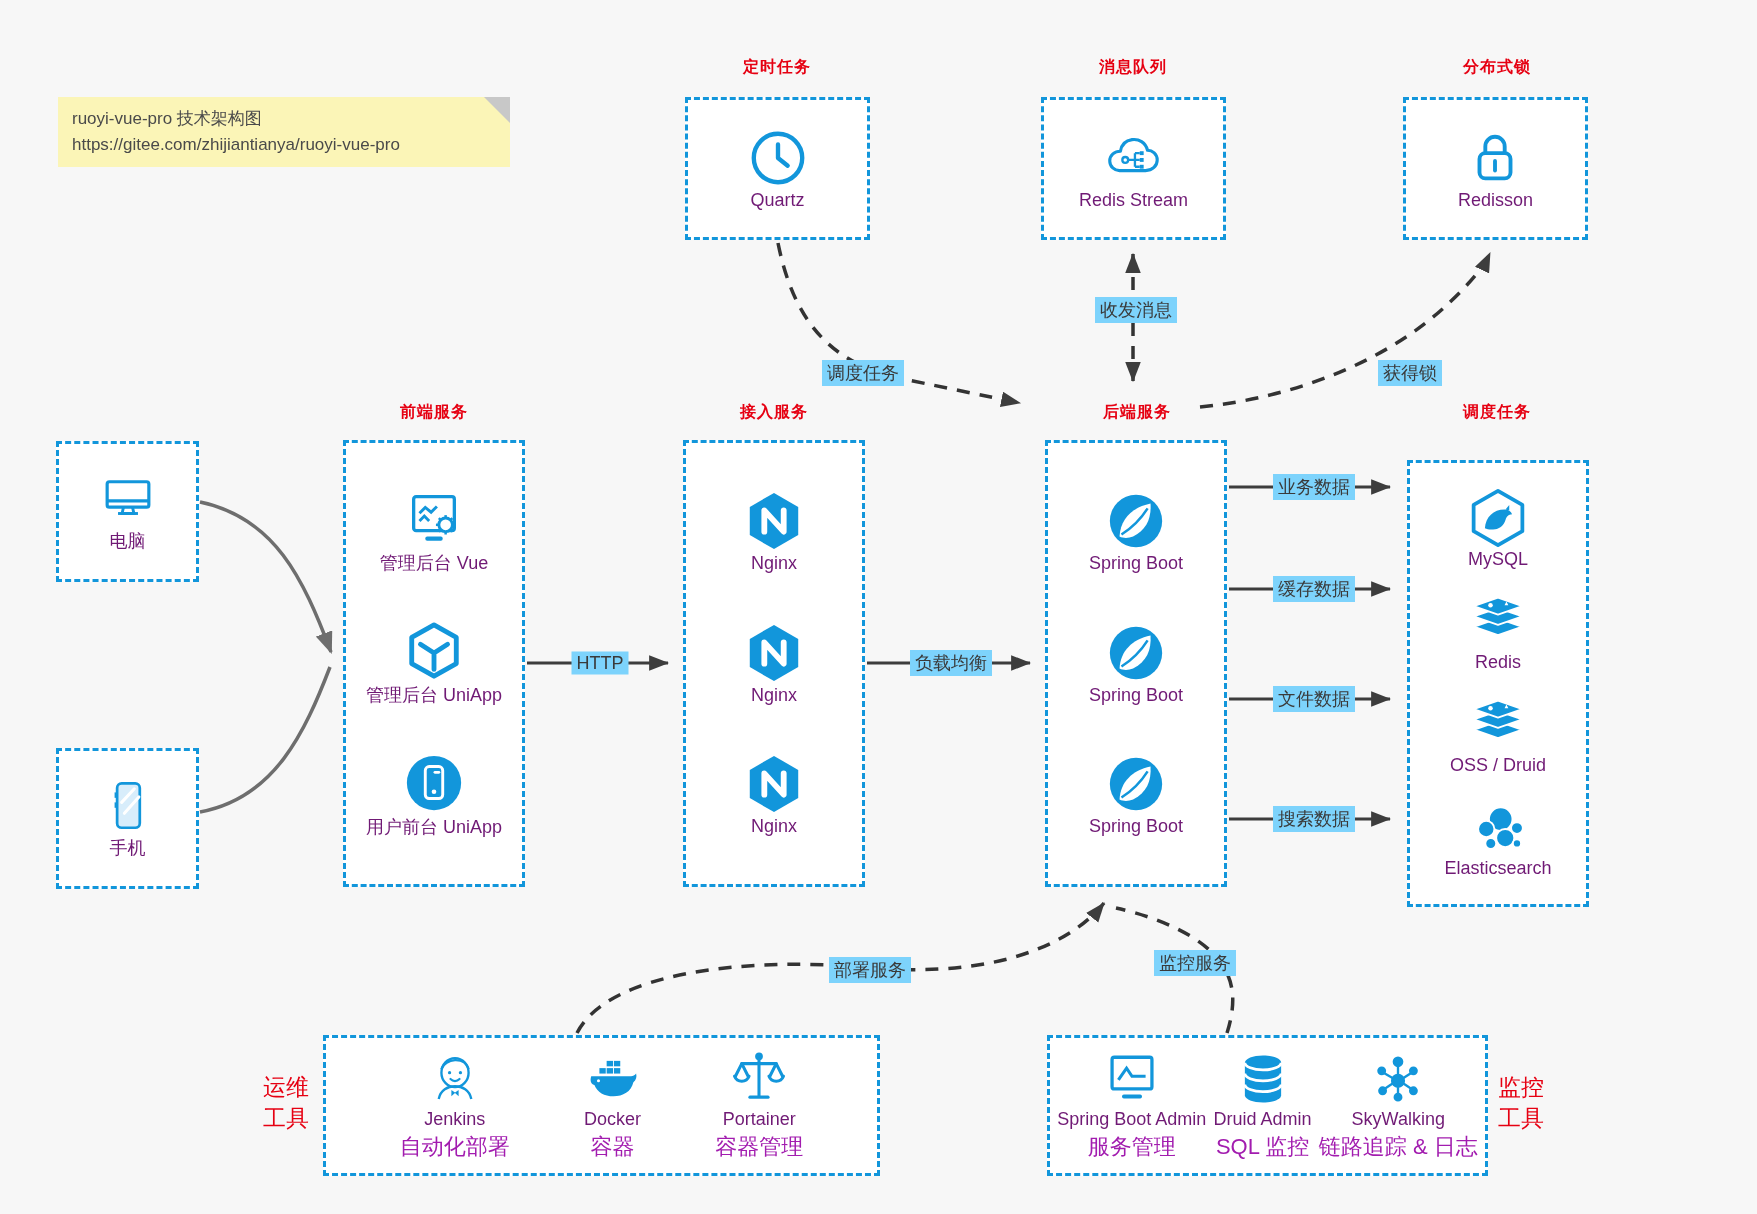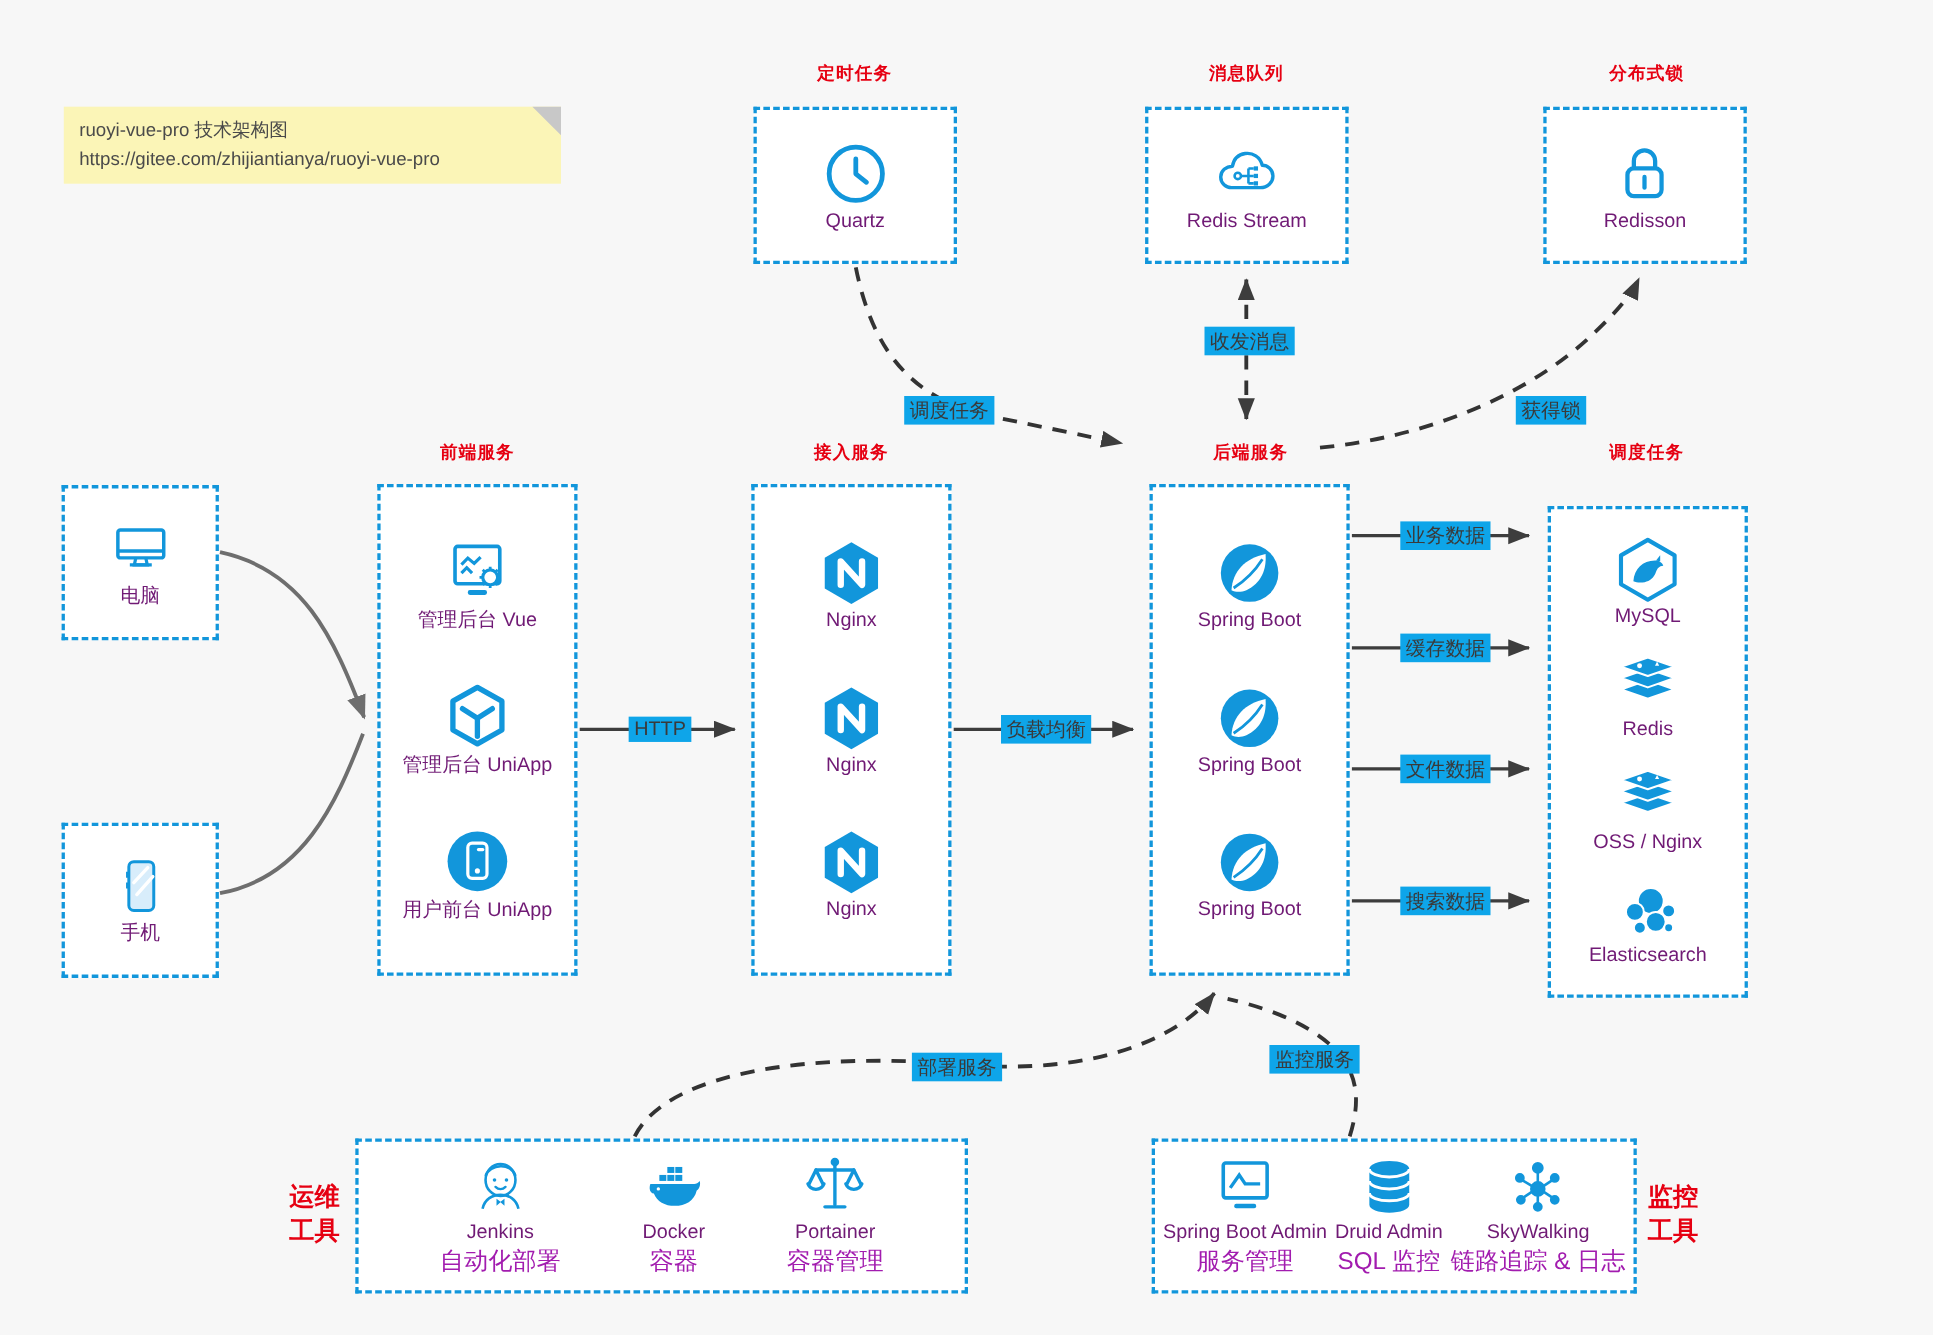--- a/index.html
+++ b/index.html
@@ -25,21 +25,21 @@
   }
 
   
   .col-title{
     position:absolute;transform:translate(-50%,-50%);
     color:var(--heading-red,#e60012);font-size:16px;font-weight:bold;
     white-space:nowrap;letter-spacing:1px;
   }
   .side-title{
     position:absolute;color:var(--heading-red,#e60012);
-    font-size:23px;font-weight:bold;line-height:31px;text-align:right;
+    font-size:23px;font-weight:normal;line-height:31px;text-align:right;
     transform:translate(-50%,0);white-space:nowrap;
   }
 
   
   .dash-box{
     position:absolute;background:#fff;
     border:3px dashed var(--accent,#1296db);
     box-sizing:border-box;
     display:flex;flex-direction:column;justify-content:space-evenly;align-items:center;
   }
@@ -47,21 +47,21 @@
   .dash-box.single{justify-content:center;}
 
   .svc-item{display:flex;flex-direction:column;align-items:center;}
   .node-label{margin-top:1px;font-size:18px;color:#701a75;white-space:nowrap;text-align:right;}
   .node-sublabel{margin-top:2px;font-size:22px;color:#a21caf;white-space:nowrap;}
   .ic{color:var(--accent,#1296db);display:block;}
 
   
   .edge-label{
     position:absolute;transform:translate(-50%,-50%);
-    background:#0ea5e9;padding:1px 5px;font-size:18px;color:#3a3a3a;white-space:nowrap;
+    background:#7dd3fc;padding:1px 5px;font-size:18px;color:#3a3a3a;white-space:nowrap;
   }
 </style>
 </head>
 <body style="--accent: #1296db; --heading-red: #e60012; --canvas-bg: #f7f7f7; --note-bg: #fbf5b7;">
 
 <div id="canvas">
 
   <svg class="edges" width="1757" height="1214" viewBox="0 0 1757 1214">
     <defs>
       <marker id="ah-dark" markerUnits="userSpaceOnUse" markerWidth="20" markerHeight="16" refX="17" refY="7" orient="auto" viewBox="0 0 18 14">
@@ -285,21 +285,21 @@
     <div class="svc-item">
       <svg class="ic" width="60" height="56" viewBox="0 0 64 58">
         <g fill="currentColor" stroke="#ffffff" stroke-width="2" stroke-linejoin="round">
           <polygon points="32,24 58,33 32,42 6,33"></polygon>
           <polygon points="32,13 58,22 32,31 6,22"></polygon>
           <polygon points="32,2 58,11 32,20 6,11"></polygon>
         </g>
         <circle cx="24" cy="10" r="2.4" fill="#ffffff"></circle>
         <polygon points="41,6 43,10 39,10" fill="#ffffff"></polygon>
       </svg>
-      <div class="node-label">OSS / Nginx</div>
+      <div class="node-label">OSS / Druid</div>
     </div>
     <div class="svc-item">
       <svg class="ic" width="58" height="56" viewBox="0 0 64 62">
         <g fill="currentColor" stroke="#ffffff" stroke-width="2">
           <circle cx="35" cy="20" r="13"></circle>
           <circle cx="19" cy="31" r="9"></circle>
           <circle cx="40" cy="41" r="10"></circle>
           <circle cx="53" cy="30" r="6.5"></circle>
           <circle cx="24" cy="47" r="6"></circle>
           <circle cx="53" cy="47" r="4.5"></circle>

